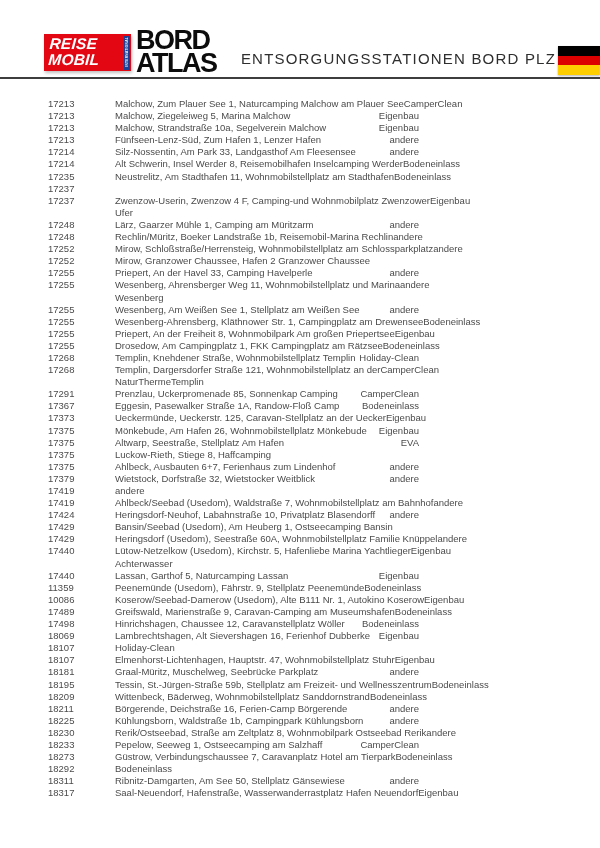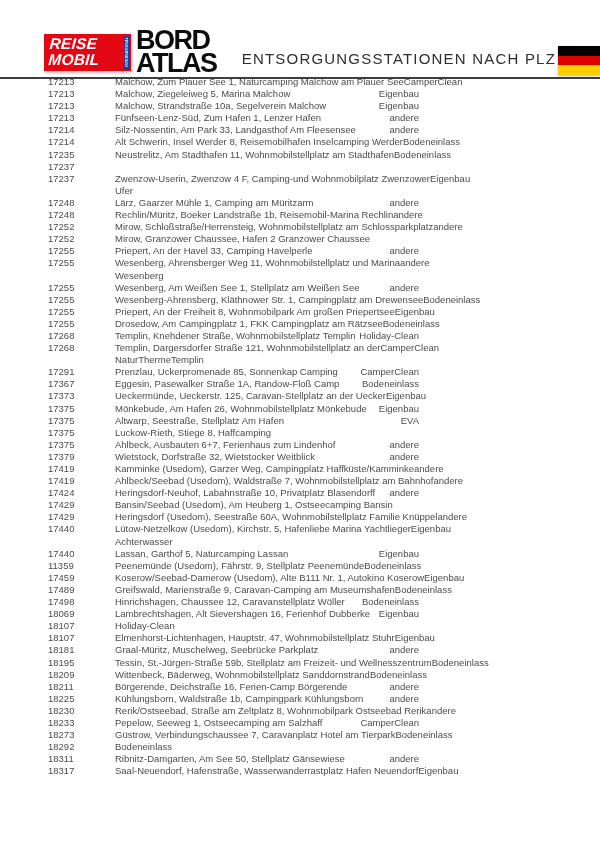--- a/index.html
+++ b/index.html
@@ -38,21 +38,21 @@
   }
   .flag{
     position:absolute;right:0;top:46px;width:42px;height:29px;
     box-shadow:0 1px 2px rgba(0,0,0,.3);overflow:hidden;
   }
   .flag .band{height:33.34%;}
   .rule{
     position:absolute;left:0;top:77px;width:600px;height:1.6px;background:#3d3d3d;
   }
   
-  .rows{position:absolute;left:0;top:76px;width:495px;}
+  .rows{position:absolute;left:0;top:98px;width:495px;}
   .row{
     display:flex;align-items:flex-start;
     font-size:9.5px;line-height:12.1px;color:#4b4b4b;
   }
   .c-plz{flex:0 0 67px;margin-left:48px;}
   .c-desc{flex:1 1 auto;white-space:pre;}
   .c-type{flex:0 0 auto;padding-right:76px;text-align:right;white-space:nowrap;}
 </style>
 </head>
 <body>
@@ -67,21 +67,21 @@
     <div class="rm-strip" style="background: rgb(26, 63, 148);">
       <span>INTERNATIONAL</span>
     </div>
   </div>
 
   <div class="logo-ba">
     <div>BORD</div>
     <div>ATLAS</div>
   </div>
 
-  <div class="title">ENTSORGUNGSSTATIONEN NACH PLZ</div>
+  <div class="title">ENTSORGUNGSSTATIONEN BORD PLZ</div>
 
   <div class="flag">
     <div class="band" style="background: rgb(0, 0, 0);"></div>
     <div class="band" style="background: rgb(221, 0, 0);"></div>
     <div class="band" style="background: rgb(255, 206, 0);"></div>
   </div>
 
   <div class="rule"></div>
 
   <div class="rows" id="rows">
@@ -256,21 +256,20 @@
     </div>
 
     <div class="row">
       <div class="c-plz">17379</div>
       <div class="c-desc">Wietstock, Dorfstraße 32, Wietstocker Weitblick</div>
       <div class="c-type">andere</div>
     </div>
 
     <div class="row">
       <div class="c-plz">17419</div>
-      <div class="c-desc">Kamminke (Usedom), Garzer Weg, Campingplatz Haffküste/Kamminke</div>
       <div class="c-type">andere</div>
     </div>
 
     <div class="row">
       <div class="c-plz">17419</div>
       <div class="c-desc">Ahlbeck/Seebad (Usedom), Waldstraße 7, Wohnmobilstellplatz am Bahnhof</div>
       <div class="c-type">andere</div>
     </div>
 
     <div class="row">
@@ -304,21 +303,21 @@
       <div class="c-type">Eigenbau</div>
     </div>
 
     <div class="row">
       <div class="c-plz">11359</div>
       <div class="c-desc">Peenemünde (Usedom), Fährstr. 9, Stellplatz Peenemünde</div>
       <div class="c-type">Bodeneinlass</div>
     </div>
 
     <div class="row">
-      <div class="c-plz">17459</div>
+      <div class="c-plz">10086</div>
       <div class="c-desc">Koserow/Seebad-Damerow (Usedom), Alte B111 Nr. 1, Autokino Koserow</div>
       <div class="c-type">Eigenbau</div>
     </div>
 
     <div class="row">
       <div class="c-plz">17489</div>
       <div class="c-desc">Greifswald, Marienstraße 9, Caravan-Camping am Museumshafen</div>
       <div class="c-type">Bodeneinlass</div>
     </div>
 

